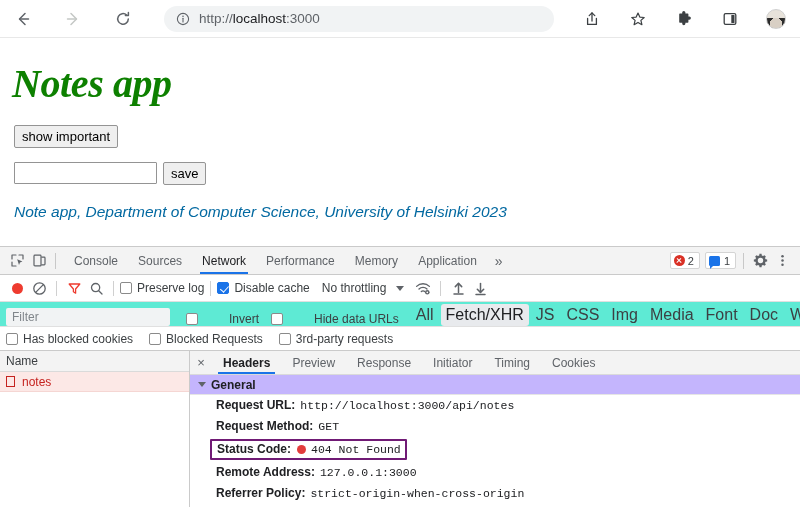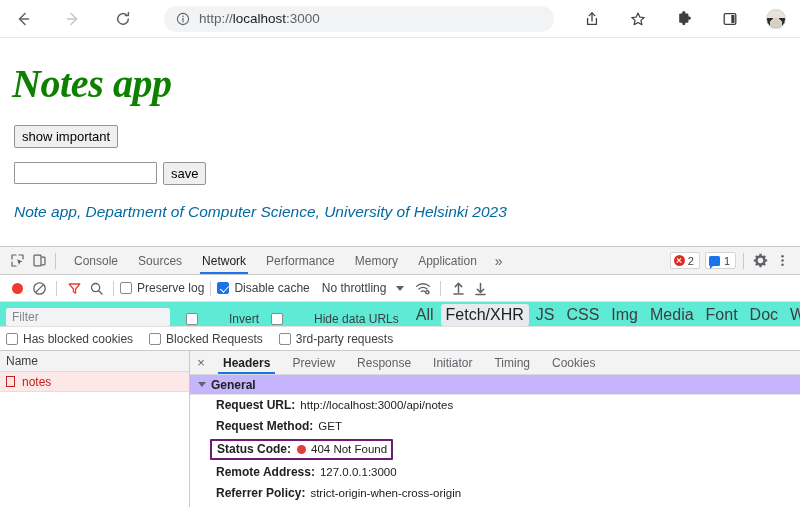--- a/index.html
+++ b/index.html
@@ -329,21 +329,21 @@
     border-top: 5px solid #5f6368;
   }
   .gen-row {
     display: flex; align-items: center;
     padding: 3px 0 3px 26px;
     font-size: 12px;
     line-height: 15px;
   }
   .gen-key { font-weight: bold; color: #202124; white-space: nowrap; }
   .gen-val {
-    font-family: Liberation Sans, sans-serif;
+    font-family: Liberation Mono, monospace;
     font-size: 11.5px;
     color: #202124;
     margin-left: 5px;
     white-space: nowrap;
   }
   .gen-row.status { padding-top: 2px; padding-bottom: 2px; }
   .status-box {
     display: inline-flex; align-items: center;
     border: 2px solid #701a75;
     padding: 1px 4px 1px 5px;

